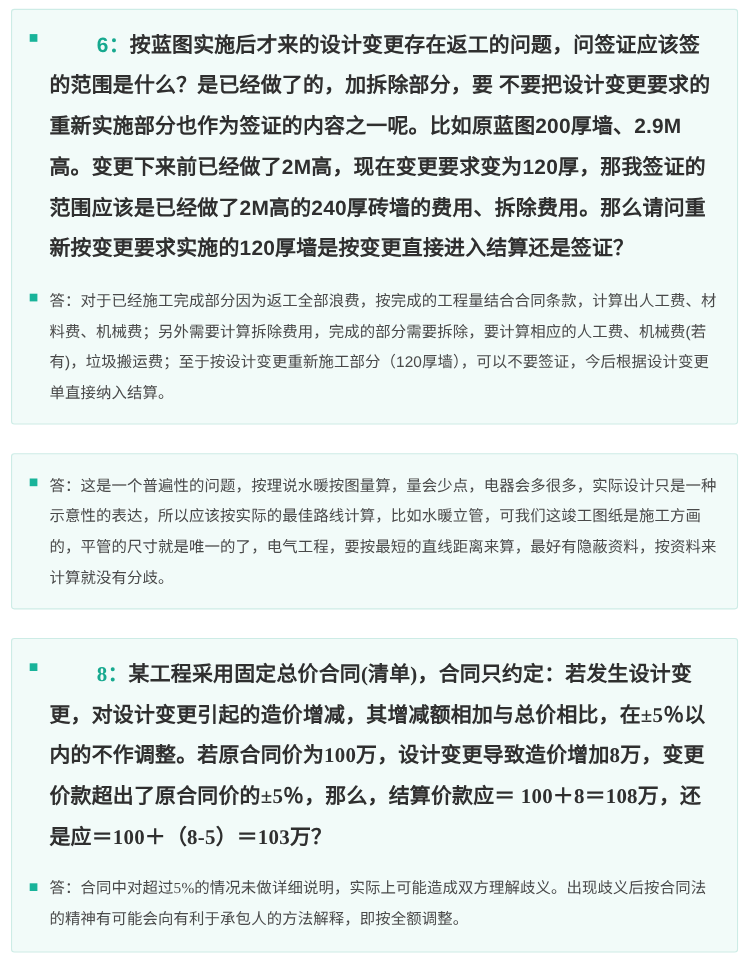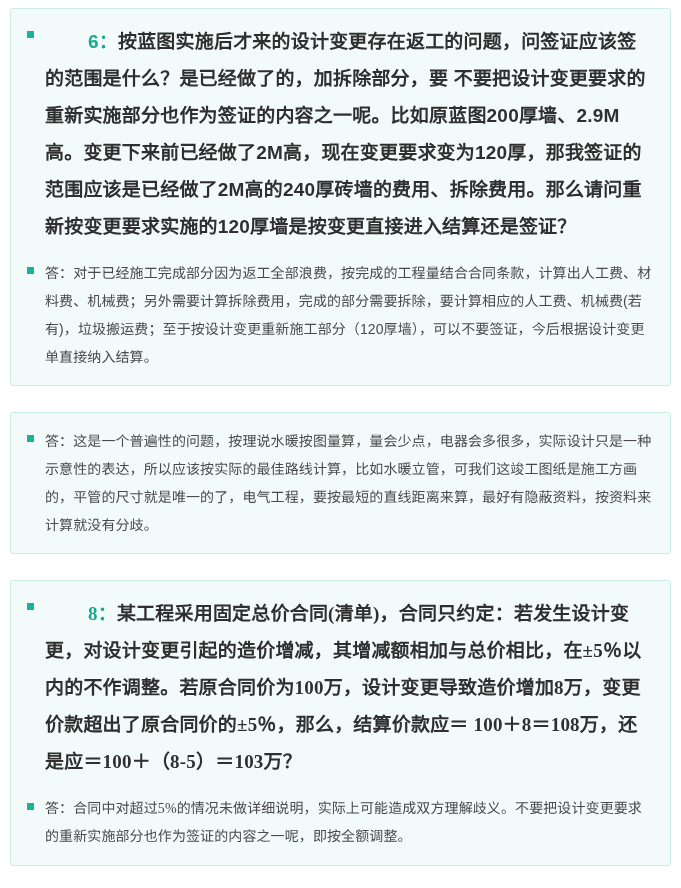--- a/index.html
+++ b/index.html
@@ -95,17 +95,17 @@
     </div>
   </div>
 
   <div class="qa-card">
     <div class="block">
       <span class="bullet"></span>
       <span class="q-text"><span class="q-num">8：</span><span>某工程采用固定总价合同(清单)，合同只约定：若发生设计变更，对设计变更引起的造价增减，其增减额相加与总价相比，在±5％以内的不作调整。若原合同价为100万，设计变更导致造价增加8万，变更价款超出了原合同价的±5％，那么，结算价款应＝ 100＋8＝108万，还是应＝100＋（8-5）＝103万？</span></span>
     </div>
     <div class="block">
       <span class="bullet"></span>
-      <span class="a-text"><span class="a-label">答：</span><span>合同中对超过5%的情况未做详细说明，实际上可能造成双方理解歧义。不要把设计变更要求的重新实施部分也作为签证的内容之一呢，即按全额调整。</span></span>
+      <span class="a-text"><span class="a-label">答：</span><span>合同中对超过5%的情况未做详细说明，实际上可能造成双方理解歧义。出现歧义后按合同法的精神有可能会向有利于承包人的方法解释，即按全额调整。</span></span>
     </div>
   </div>
 
 </div>
 
 </body></html>

